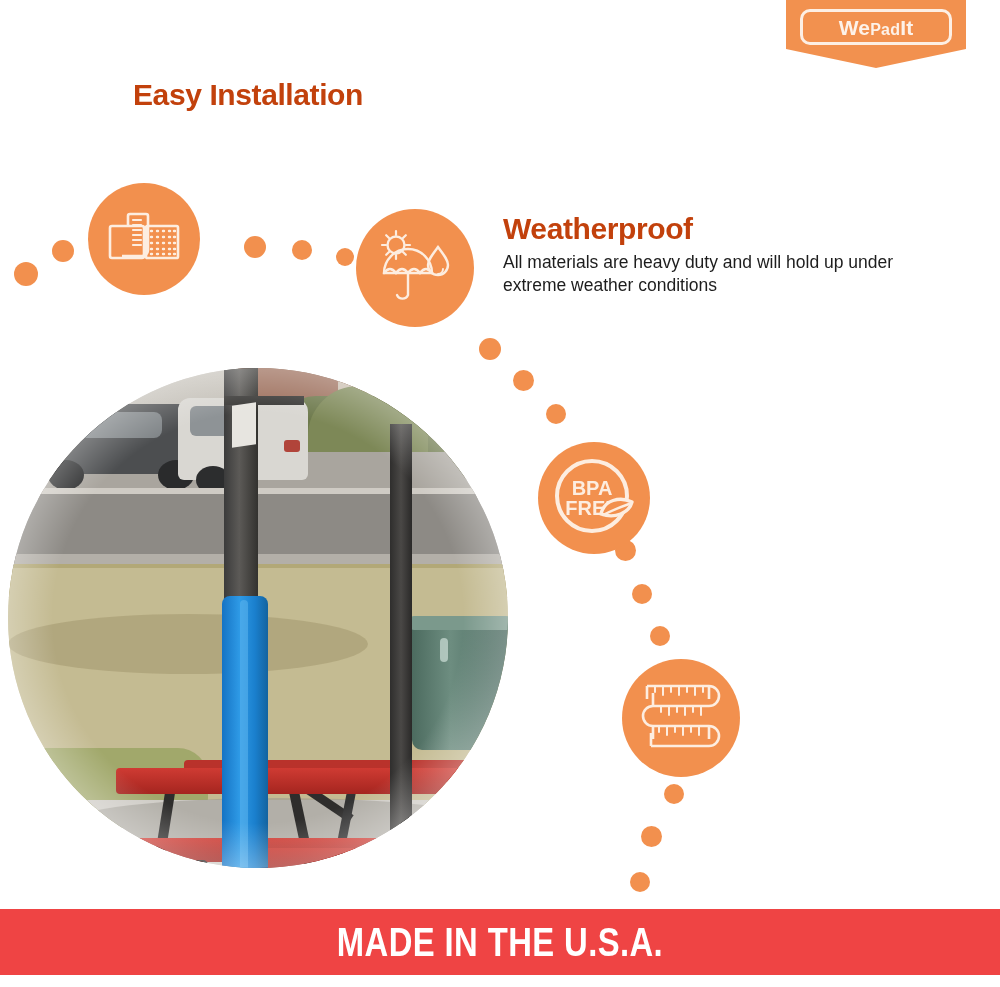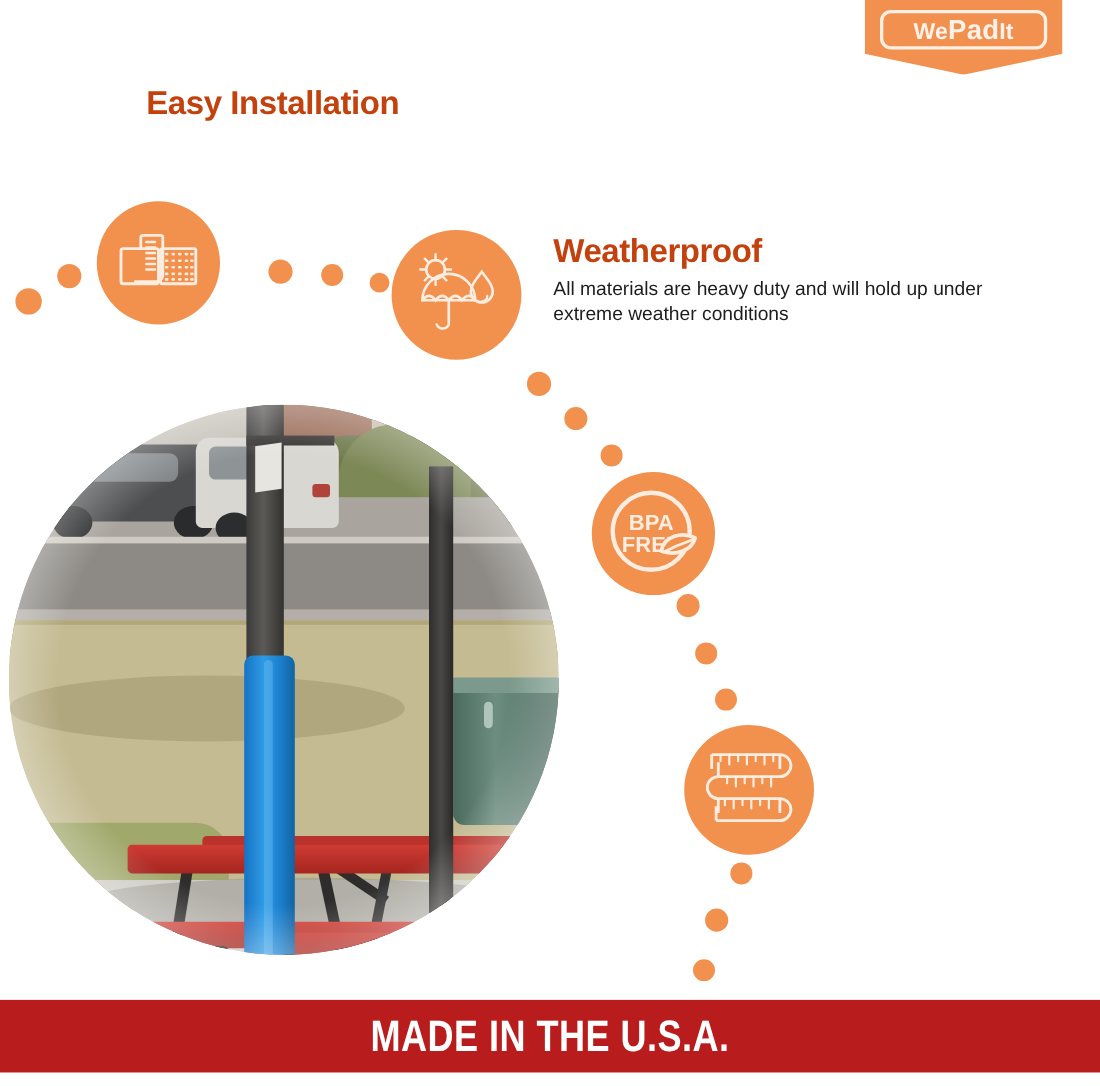--- a/index.html
+++ b/index.html
@@ -20,21 +20,21 @@
     clip-path:polygon(0 0,100% 0,100% 72%,50% 100%,0 72%);
   }
   .logo-inner{
     position:absolute;left:14px;top:9px;width:152px;height:36px;
     border:3px solid #FDEFE4;border-radius:10px;
     display:flex;align-items:center;justify-content:center;
     box-sizing:border-box;
   }
   .logo-text{font-size:21px;letter-spacing:.2px;color:#FDF2E9;line-height:1;white-space:nowrap;}
   .logo-text .l-we{font-weight:700;}
-  .logo-text .l-pad{font-weight:800;font-size:25px;}
+  .logo-text .l-pad{font-weight:800;font-size:16px;}
   .logo-text .l-it{font-weight:700;}
 
   
   .blk{position:absolute;}
   .h-title{
     font-size:30px;font-weight:700;color:#c2410c;
     letter-spacing:-.4px;line-height:1.1;margin:0 0 6px 0;white-space:nowrap;
   }
   .h-sub{
     font-size:17.5px;font-weight:400;color:#1d1d1d;
@@ -47,21 +47,21 @@
   #blk-fit{left:745px;top:668px;width:230px;}
 
   
   .icon-circle{
     position:absolute;border-radius:50%;
     background:#F2904E;
     display:flex;align-items:center;justify-content:center;
   }
   #ic-easy{left:88px;top:183px;width:112px;height:112px;}
   #ic-weather{left:356px;top:209px;width:118px;height:118px;}
-  #ic-bpa{left:538px;top:429px;width:112px;height:112px;}
+  #ic-bpa{left:538px;top:442px;width:112px;height:112px;}
   #ic-fit{left:622px;top:659px;width:118px;height:118px;}
 
   .icon-circle svg{display:block;}
 
   
   .dot{position:absolute;border-radius:50%;background:#F2904E;}
 
   
   .photo{
     position:absolute;left:8px;top:368px;width:500px;height:500px;
@@ -122,21 +122,21 @@
 
   .photo-fade{
     position:absolute;inset:0;border-radius:50%;
     background:radial-gradient(circle at 50% 50%, rgba(255,255,255,0) 58%, rgba(255,255,255,.55) 82%, rgba(255,255,255,.95) 100%);
     pointer-events:none;
   }
 
   
   .banner{
     position:absolute;left:0;top:909px;width:1000px;height:66px;
-    background:#b91c1c;display:flex;align-items:center;justify-content:center;
+    background:#ef4444;display:flex;align-items:center;justify-content:center;
   }
   .banner-text{
     color:#ffffff;font-size:40px;font-weight:800;
     letter-spacing:.5px;line-height:1;
     transform:scaleX(.82);transform-origin:center;white-space:nowrap;
   }
 </style>
 </head>
 <body>
 

